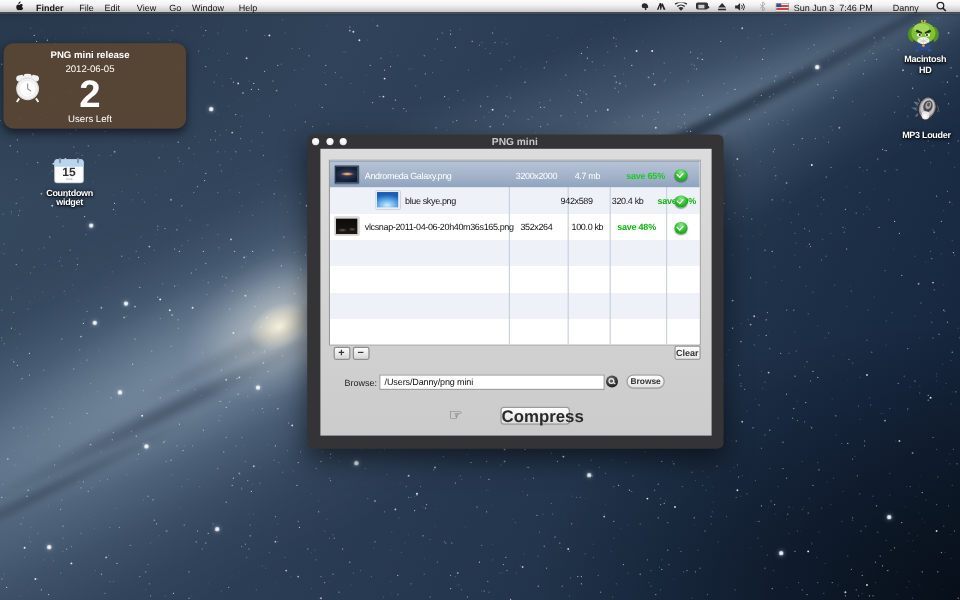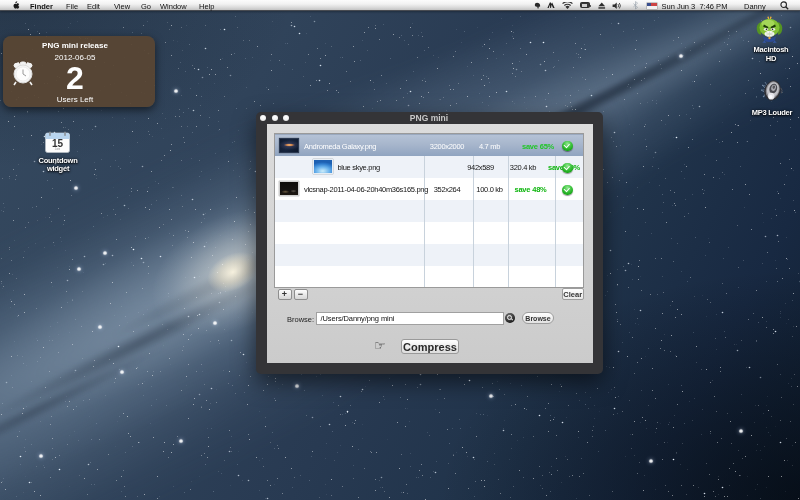--- a/index.html
+++ b/index.html
@@ -79,21 +79,21 @@
 
 
 .sq{position:absolute;width:14px;height:11.5px;background:linear-gradient(180deg,#fdfdfd,#d6d6d6);border:1px solid #8e8e8e;border-radius:2px;font-size:9px;line-height:9.5px;text-align:center;color:#333;font-weight:bold;}
 .clearbtn{position:absolute;left:561.5px;top:288px;width:22.5px;height:12px;background:linear-gradient(180deg,#fdfdfd,#e8e8e8);border:1px solid #9d9d9d;border-radius:2px;font-size:7.5px;font-weight:bold;line-height:11px;text-align:center;color:#333;}
 .outlabel{position:absolute;left:287px;top:314.5px;font-size:7.5px;color:#222;}
 .outfield{position:absolute;left:315.5px;top:311.5px;width:188px;height:13.5px;background:#fff;border:1px solid #a0a0a0;font-size:7.5px;letter-spacing:-0.1px;color:#111;line-height:12.5px;padding-left:4px;}
 .mag{position:absolute;left:505px;top:313px;width:10px;height:10px;border-radius:50%;background:radial-gradient(circle at 40% 30%,#777,#1e1e1e 72%);}
 .mag:after{content:"";position:absolute;left:2.2px;top:2.2px;width:3.2px;height:3.2px;border:1px solid #f0f0f0;border-radius:50%;}
 .mag:before{content:"";position:absolute;left:6.4px;top:6.4px;width:2.2px;height:1.1px;background:#f0f0f0;transform:rotate(45deg);}
 .browse{position:absolute;left:522px;top:312px;width:32px;height:12px;background:linear-gradient(180deg,#fefefe,#e2e2e2);border:1px solid #9d9d9d;border-radius:6px;font-size:7px;font-weight:bold;line-height:11px;text-align:center;color:#333;}
-.compress{position:absolute;left:401px;top:339px;width:58px;height:15px;background:linear-gradient(180deg,#fff,#dcdcdc);border:1px solid #9a9a9a;border-radius:3px;font-size:11px;font-weight:bold;line-height:14px;text-align:center;color:#2a2a2a;}
+.compress{position:absolute;left:417px;top:339px;width:58px;height:15px;background:linear-gradient(180deg,#fff,#dcdcdc);border:1px solid #9a9a9a;border-radius:3px;font-size:14px;font-weight:bold;line-height:14px;text-align:center;color:#2a2a2a;}
 .hand{position:absolute;left:374px;top:338px;font-size:13px;color:#3c3c3c;}
 </style></head>
 <body>
 <div class="corner-dark"></div>
 <div class="band"></div>
 <div class="dust"></div>
 <div class="core2"></div>
 <div class="core"></div>
 <div class="stars-s"></div>
 <div class="stars-d"></div>

